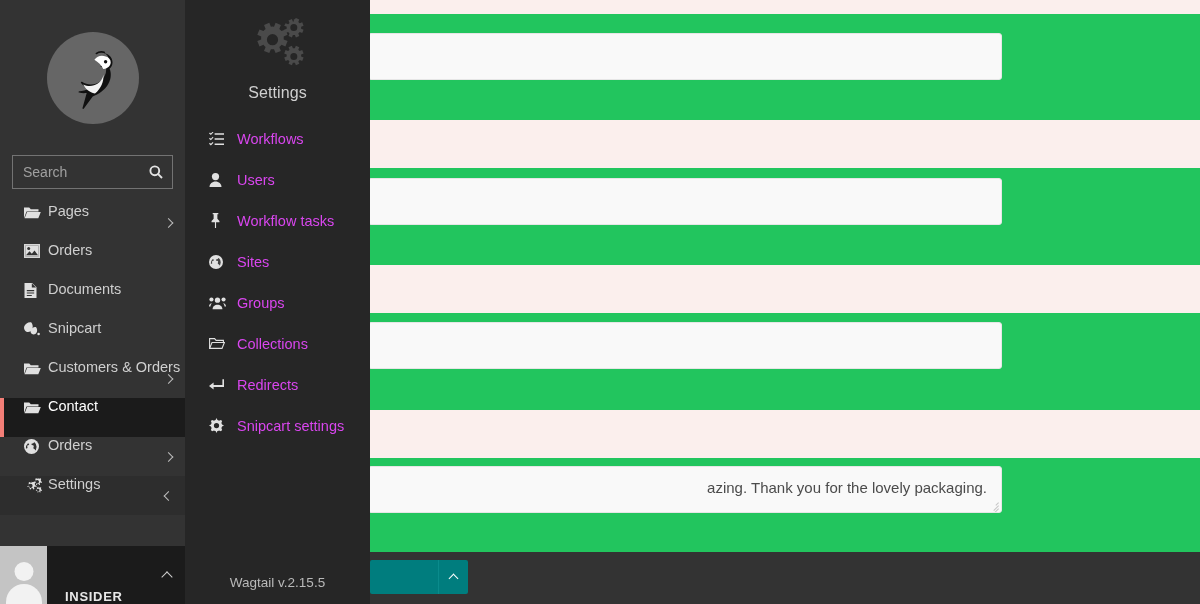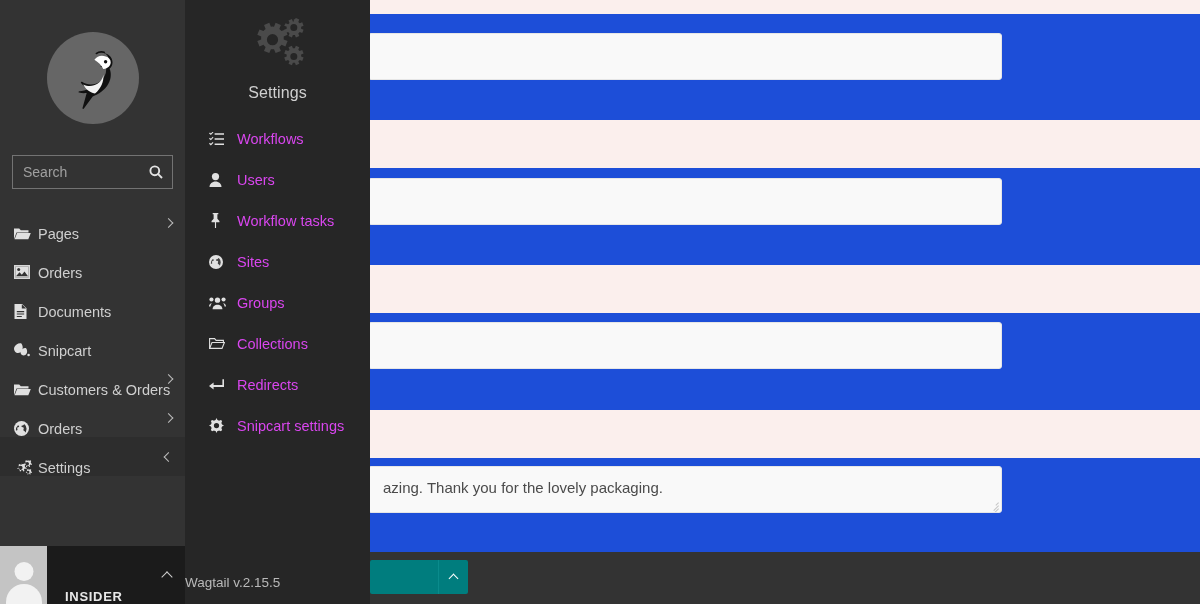--- a/index.html
+++ b/index.html
@@ -8,21 +8,22 @@
     overflow: hidden;
     font-family: "Liberation Sans", sans-serif;
     background: #fff;
   }
   #root { position: relative; width: 1200px; height: 604px; }
 
   
   .content {
     position: absolute;
     left: 0; top: 0; right: 0; bottom: 0;
-    background: #1d4ed8;
+    background: #22c55e;
+    text-align: right;
   }
   .err-band {
     position: absolute; left: 0; width: 1200px;
     background: #fbefed;
   }
   .field-box {
     position: absolute;
     background: #f9f9f9;
     border: 1px solid #e6e6e6;
     border-radius: 3px;
@@ -130,21 +131,21 @@
     width: 22px; height: 18px;
     display: flex; align-items: center; justify-content: flex-start;
     margin-right: 6px;
     color: #e0e0e0;
     flex: none;
   }
   .submenu-version {
     position: absolute;
     left: 0; bottom: 14px;
     width: 185px;
-    text-align: left;
+    text-align: center;
     color: #b9b9b9;
     font-size: 13.5px;
   }
 
   
   .sidebar {
     position: absolute;
     left: 0; top: 0;
     width: 185px; height: 604px;
     background: #333333;
@@ -182,23 +183,23 @@
   .search-ico {
     position: absolute;
     right: 9px; top: 50%;
     transform: translateY(-50%);
     color: #e3e3e3;
     display: flex;
   }
   .nav-list { margin-top: 14px; }
   .nav-item {
     position: relative;
-    display: flex; align-items: flex-end;
+    display: flex; align-items: flex-start;
     height: 39px;
-    padding-left: 14px;
+    padding-left: 24px;
     color: #cfcfcf;
     font-size: 14.5px;
     cursor: pointer;
     text-decoration: none;
     overflow: hidden;
   }
   .nav-item .nv-ico {
     width: 24px; height: 18px;
     display: flex; align-items: center; justify-content: flex-start;
     color: #e0e0e0;
@@ -498,20 +499,29 @@
               <path d="M0 12.2V1.4h5.2l1.6 1.9h7.7v2.2H2.5L0 12.2z"></path>
               <path d="M.6 12.2 3.1 6h13.7l-2.5 6.2z"></path>
             </svg>
         </span>
         <span class="nv-label">Customers &amp; Orders</span>
         <span class="nav-chevron">
             <span class="nav-chev-glyph nav-chev-right"></span>
           </span>
       </a>
 
+      <a class="nav-item active">
+        <span class="nv-ico">
+          <svg width="17" height="13" viewBox="0 0 17 13" fill="currentColor">
+              <path d="M0 12.2V1.4h5.2l1.6 1.9h7.7v2.2H2.5L0 12.2z"></path>
+              <path d="M.6 12.2 3.1 6h13.7l-2.5 6.2z"></path>
+            </svg>
+        </span>
+        <span class="nv-label">Contact</span>
+      </a>
 
       <a class="nav-item">
         <span class="nv-ico">
           <svg width="15" height="15" viewBox="0 0 14 14" fill="currentColor">
               <circle cx="7" cy="7" r="7"></circle>
               <path d="M9.8 3.1c-.9.3-1 1.2-1.8 1.1-.8-.1-1.4.6-.9 1.2.5.6 1.8.2 2 1 .2.8-.5 1.3-.3 2.2.2.9 1.5.7 1.7 1.7.1.5-.3 1-.9 1.4A5.6 5.6 0 0 0 9.8 3.1z" fill="#333"></path>
               <path d="M3.5 4.2c.7-.2 1.5.4 1.3 1-.2.7-1.3.5-1.7 1.2-.4.7.4 1.3.1 2-.2.5-.9.5-1.4.2A5.6 5.6 0 0 1 3.5 4.2z" fill="#333"></path>
             </svg>
         </span>
         <span class="nv-label">Orders</span>

